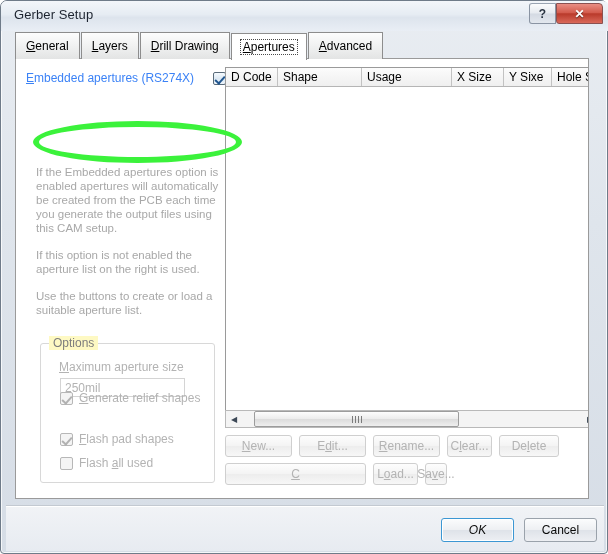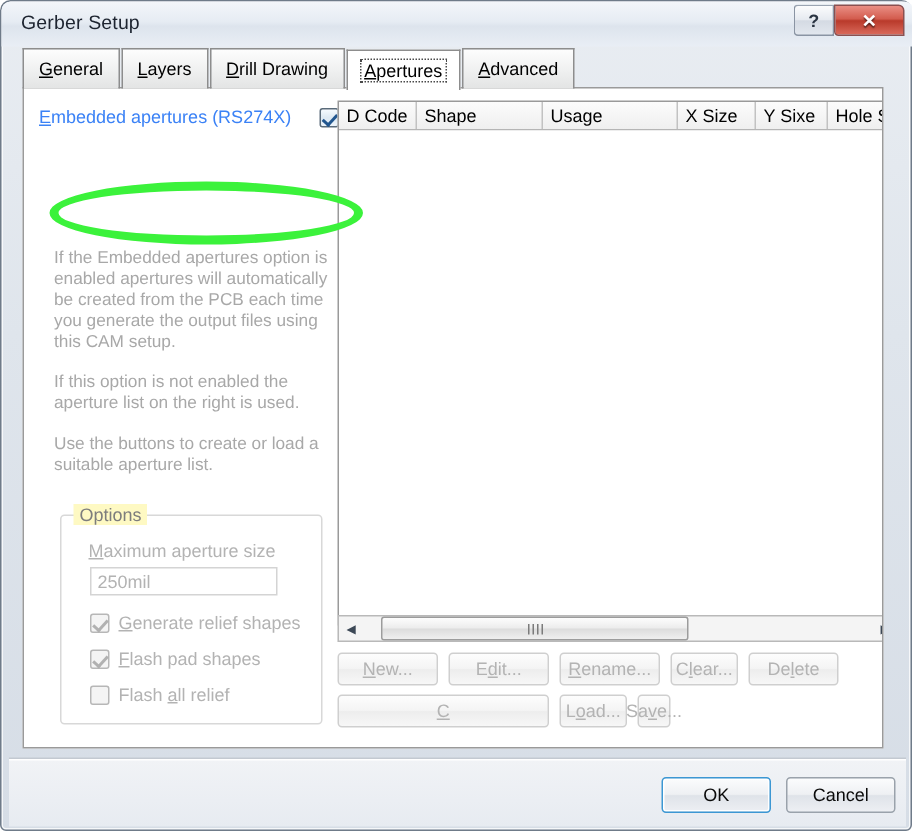--- a/index.html
+++ b/index.html
@@ -184,21 +184,21 @@
     font-size: 12px; color: #b3b3b3;
     padding: 1px 4px;
     font-family: "Liberation Sans", sans-serif;
     outline: none;
   }
   .opt-row {
     position: absolute; left: 19px;
     display: flex; align-items: center; gap: 6px;
     font-size: 12px; color: #b3b3b3;
   }
-  #opt-relief { top: 64px; align-items: center; }
+  #opt-relief { top: 47px; align-items: center; }
   #opt-flashpad { top: 88px; }
   #opt-flashall { top: 112px; }
 
   
   #list-frame {
     position: absolute; left: 209px; top: 8px;
     width: 374px; height: 350px;
     box-sizing: border-box;
     border: 1px solid #9a9a9a;
     background: #ffffff;
@@ -305,20 +305,21 @@
     background: linear-gradient(to bottom, #fbfcfd 0%, #eef0f3 48%, #dfe3e9 52%, #edeff3 100%);
     font-size: 12px; color: #0a0a0a;
     display: flex; align-items: center; justify-content: center;
     font-family: "Liberation Sans", sans-serif;
     cursor: default;
   }
   #btn-ok {
     left: 435px;
     border-color: #3c97d3;
     box-shadow: inset 0 0 0 1px #ffffff;
+    font-style: italic;
   }
   #btn-cancel { left: 518px; }
 
   
   #annotation-oval {
     position: absolute;
     left: 17px; top: 62px;
     width: 209px; height: 42px;
     border: 6px solid #3bf23b;
     border-radius: 50%/50%;
@@ -378,21 +379,21 @@
         <div class="opt-row" id="opt-relief">
           <span class="wincheck disabled checked"></span>
           <span><span></span><span class="mn">G</span><span>enerate relief shapes</span></span>
         </div>
         <div class="opt-row" id="opt-flashpad">
           <span class="wincheck disabled checked"></span>
           <span><span></span><span class="mn">F</span><span>lash pad shapes</span></span>
         </div>
         <div class="opt-row" id="opt-flashall">
           <span class="wincheck disabled"></span>
-          <span><span>Flash </span><span class="mn">a</span><span>ll relief</span></span>
+          <span><span>Flash </span><span class="mn">a</span><span>ll used</span></span>
         </div>
       </div>
 
       <div id="list-frame">
         <div id="list-header">
             <div class="hcell" style="width: 52px; flex: 0 0 auto;">D Code</div>
             <div class="hcell" style="width: 84px; flex: 0 0 auto;">Shape</div>
             <div class="hcell" style="width: 90px; flex: 0 0 auto;">Usage</div>
             <div class="hcell" style="width: 52px; flex: 0 0 auto;">X Size</div>
             <div class="hcell" style="width: 48px; flex: 0 0 auto;">Y Sixe</div>

